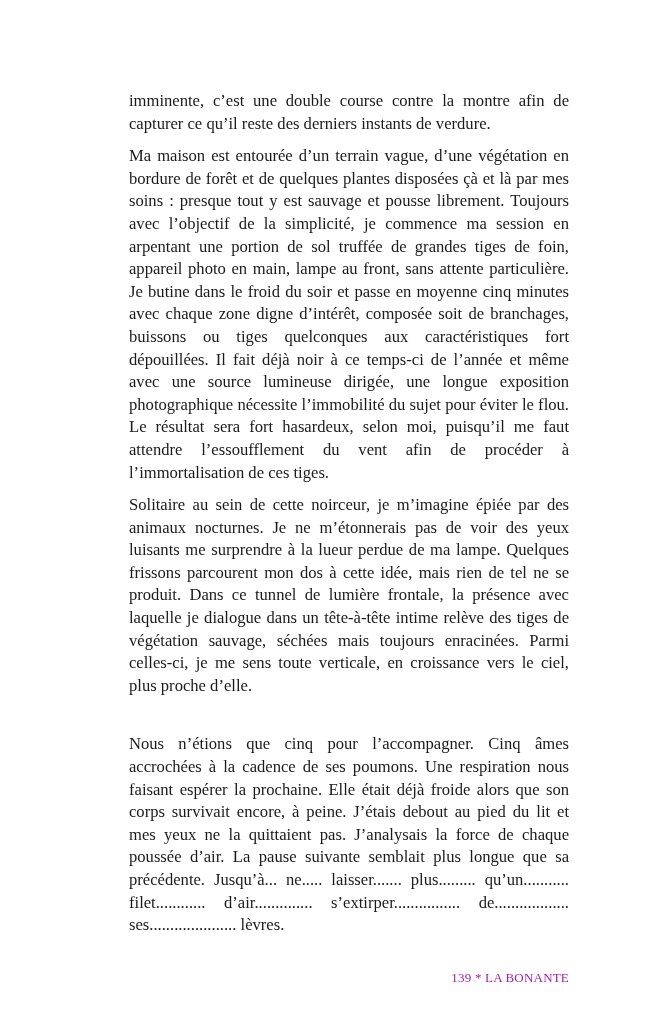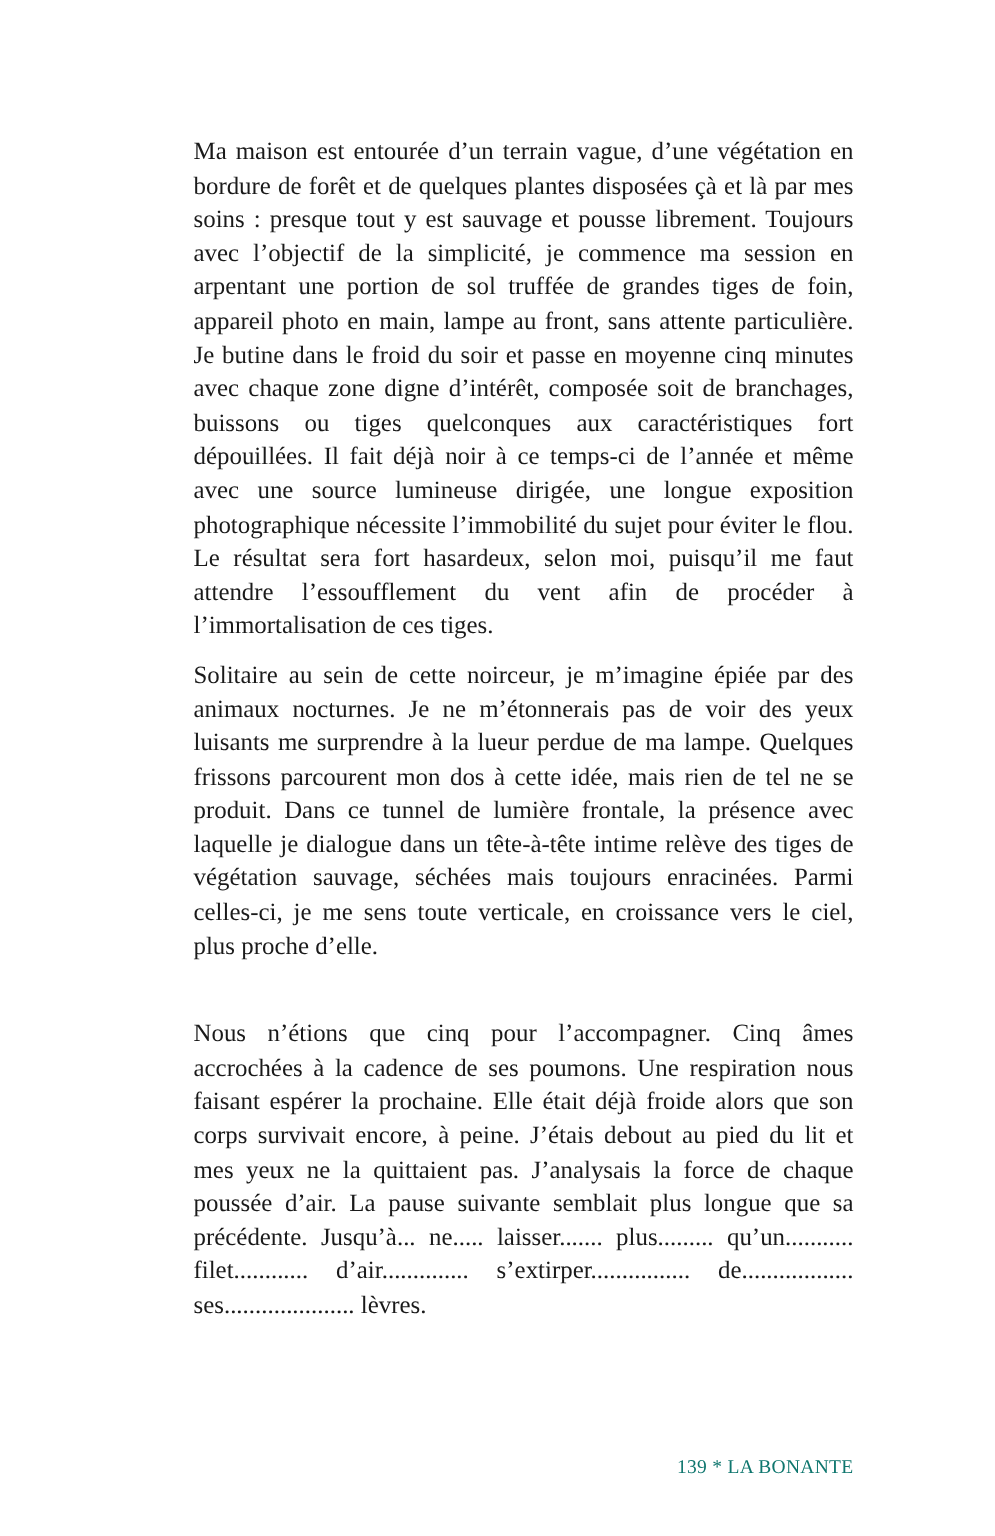--- a/index.html
+++ b/index.html
@@ -30,27 +30,28 @@
   }
   .para.section-start {
     margin-top: 36px;
   }
   .footer {
     position: absolute;
     right: 94px;
     top: 970px;
     font-size: 13px;
     letter-spacing: 0.2px;
-    color: #0f766e;
+    color: #a21caf;
   }
 </style>
 </head>
 <body>
 
 <div class="page">
+  <p class="para">imminente, c’est une double course contre la montre afin de capturer ce qu’il reste des derniers instants de verdure.</p>
   <p class="para">Ma maison est entourée d’un terrain vague, d’une végétation en bordure de forêt et de quelques plantes disposées çà et là par mes soins : presque tout y est sauvage et pousse librement. Toujours avec l’objectif de la simplicité, je commence ma session en arpentant une portion de sol truffée de grandes tiges de foin, appareil photo en main, lampe au front, sans attente particulière. Je butine dans le froid du soir et passe en moyenne cinq minutes avec chaque zone digne d’intérêt, composée soit de branchages, buissons ou tiges quelconques aux caractéristiques fort dépouillées. Il fait déjà noir à ce temps-ci de l’année et même avec une source lumineuse dirigée, une longue exposition photographique nécessite l’immobilité du sujet pour éviter le flou. Le résultat sera fort hasardeux, selon moi, puisqu’il me faut attendre l’essoufflement du vent afin de procéder à l’immortalisation de ces tiges.</p>
   <p class="para">Solitaire au sein de cette noirceur, je m’imagine épiée par des animaux nocturnes. Je ne m’étonnerais pas de voir des yeux luisants me surprendre à la lueur perdue de ma lampe. Quelques frissons parcourent mon dos à cette idée, mais rien de tel ne se produit. Dans ce tunnel de lumière frontale, la présence avec laquelle je dialogue dans un tête-à-tête intime relève des tiges de végétation sauvage, séchées mais toujours enracinées. Parmi celles-ci, je me sens toute verticale, en croissance vers le ciel, plus proche d’elle.</p>
   <p class="para section-start">Nous n’étions que cinq pour l’accompagner. Cinq âmes accrochées à la cadence de ses poumons. Une respiration nous faisant espérer la prochaine. Elle était déjà froide alors que son corps survivait encore, à peine. J’étais debout au pied du lit et mes yeux ne la quittaient pas. J’analysais la force de chaque poussée d’air. La pause suivante semblait plus longue que sa précédente. Jusqu’à... ne..... laisser....... plus......... qu’un........... filet............ d’air.............. s’extirper................ de.................. ses..................... lèvres.</p>
 </div>
 
 <div class="footer">
   <span>139 * LA BONANTE</span>
 </div>
 
 </body></html>

